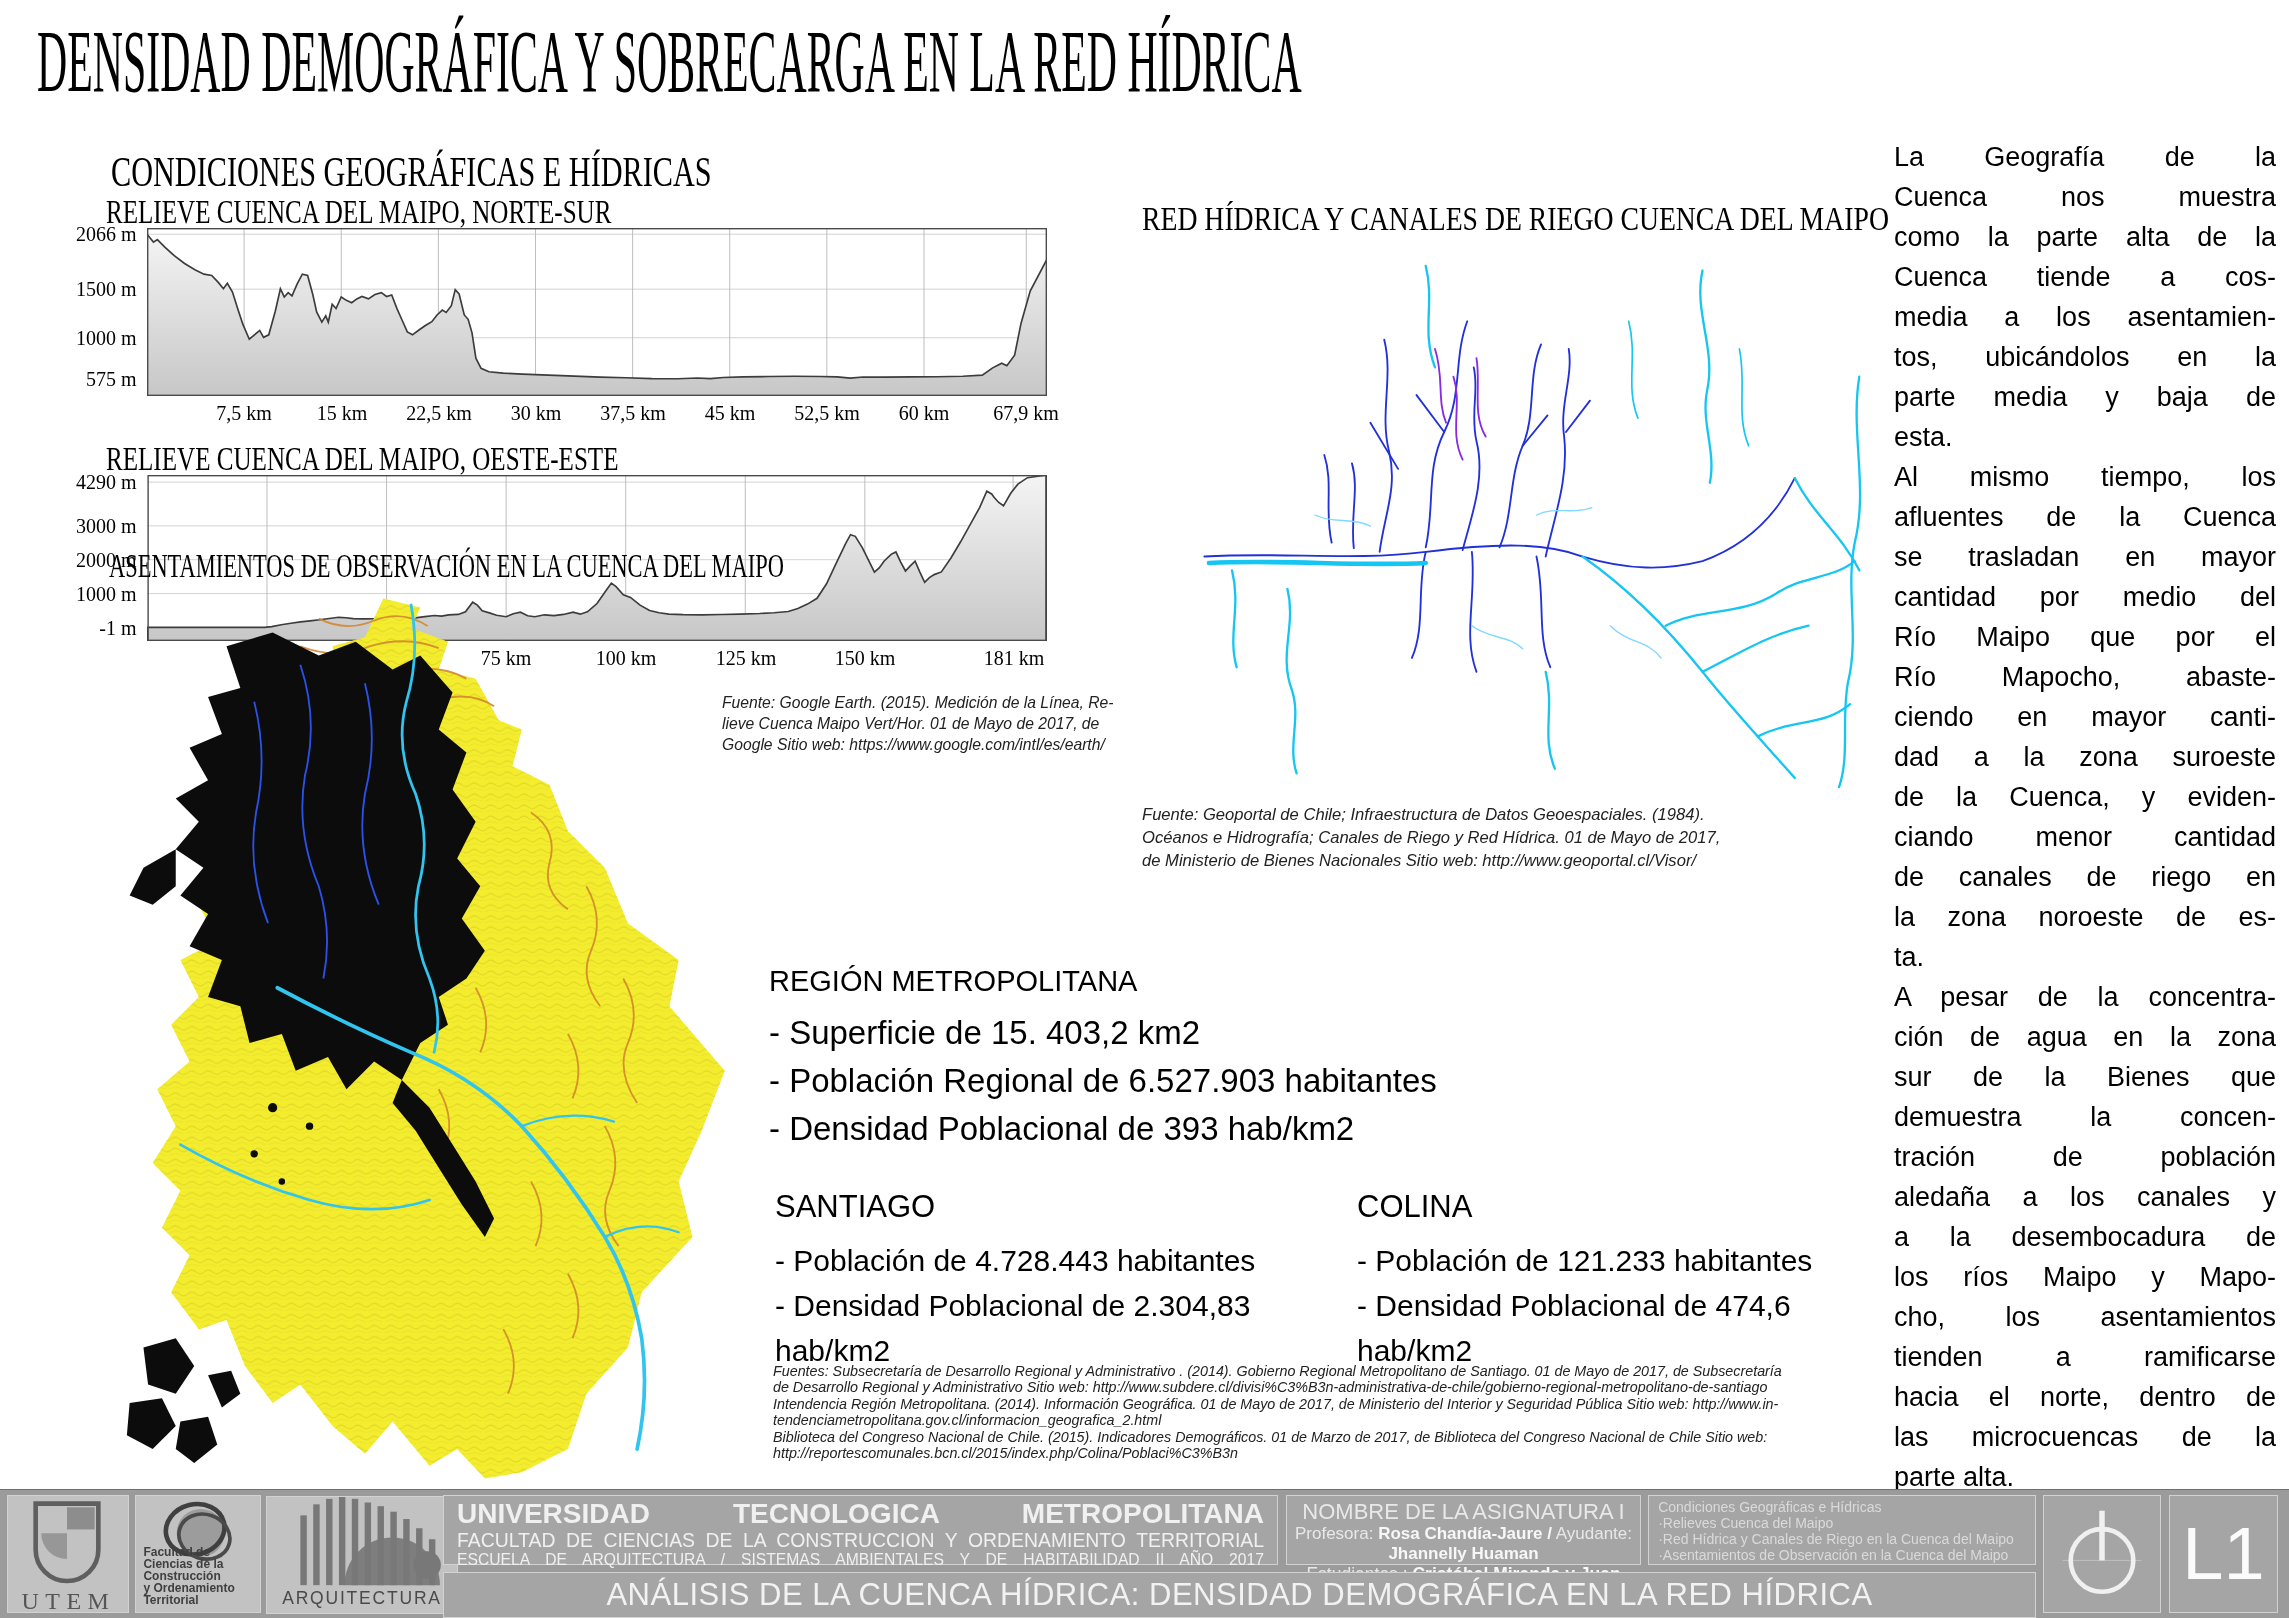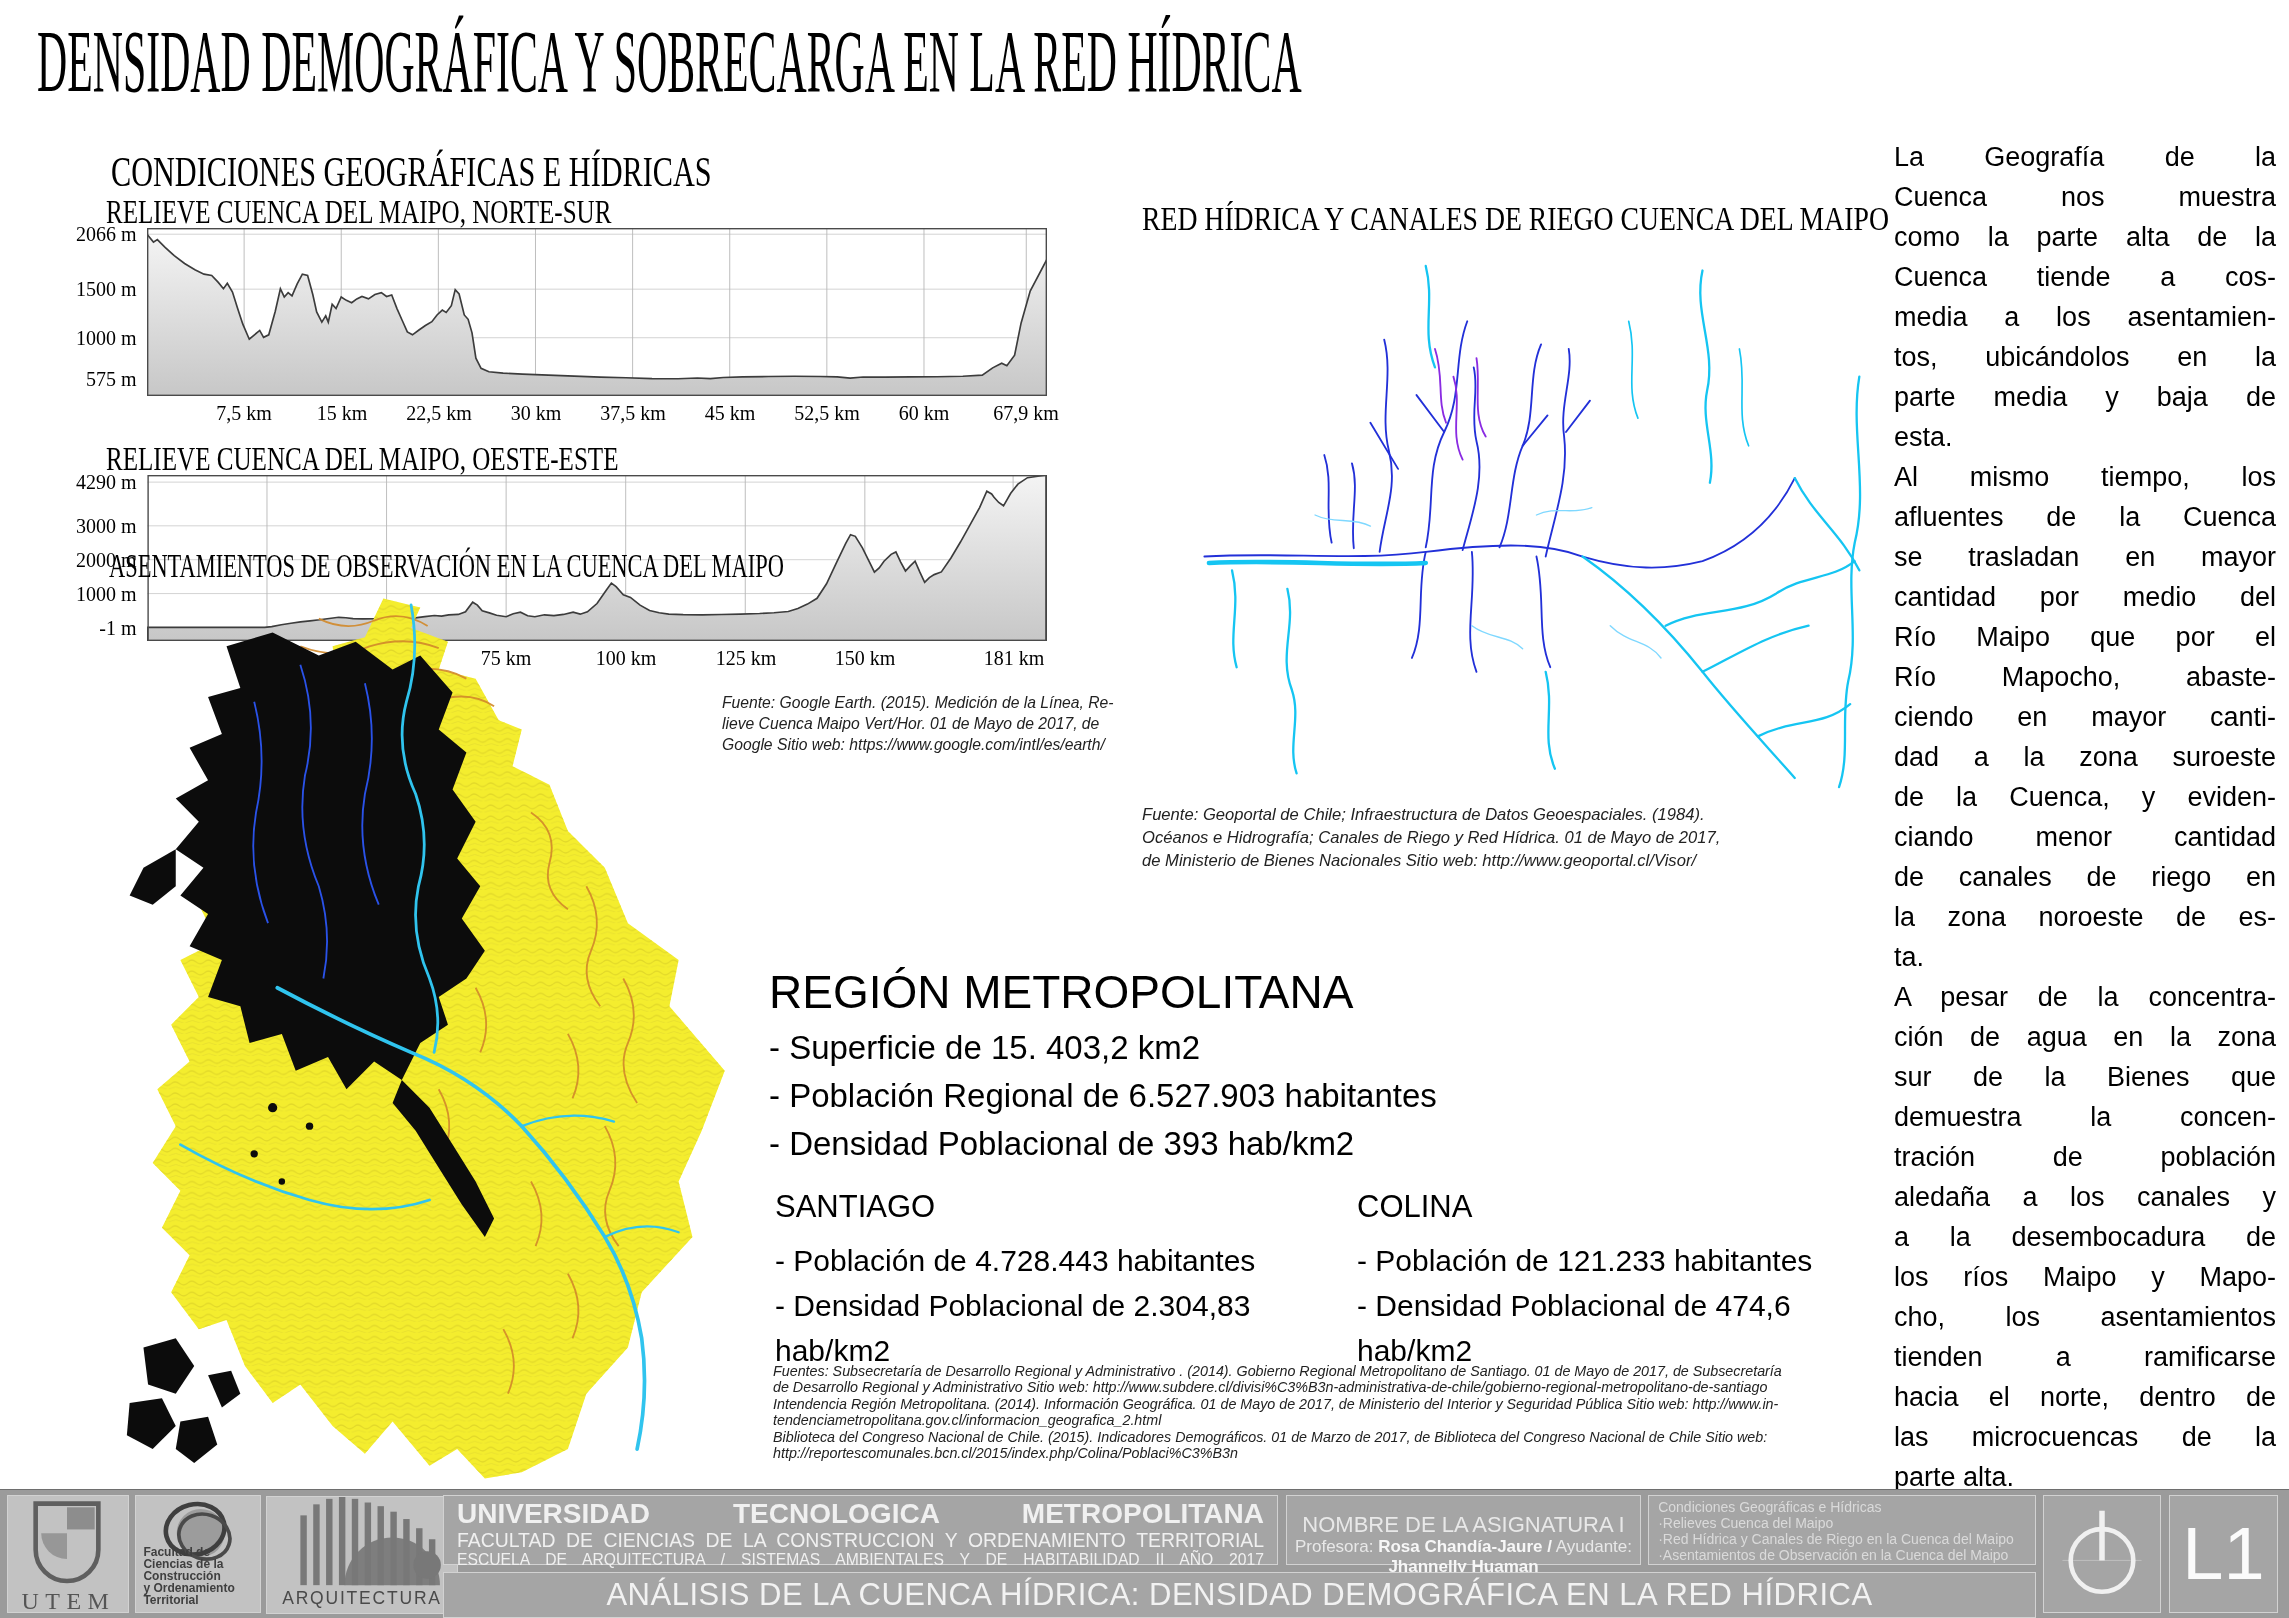--- a/index.html
+++ b/index.html
@@ -20,33 +20,33 @@
   .xlabels{position:absolute;left:0;width:1015px;height:28px;}
   .xtick{position:absolute;width:102px;text-align:center;font-family:"Liberation Serif",serif;font-size:20px;white-space:nowrap;}
   
   .fuente{font-style:italic;color:#222;text-align:justify;}
   .fuente div{text-align:justify;}
   
   .rcol{left:1894px;top:137px;width:382px;font-size:27px;line-height:40px;color:#000;}
   .rc-line{text-align:justify;text-align-last:justify;}
   .rc-line.last{text-align-last:left;}
   
-  .stat-h{font-size:46px;margin-bottom:5px;}
+  .stat-h{font-size:29px;margin-bottom:11px;}
   .stat-item{font-size:33px;line-height:48px;}
   .stat2-h{font-size:31px;margin-bottom:13px;}
   .stat2-item{font-size:30px;line-height:45px;}
   
   .footer{left:0;top:1489px;width:2290px;height:130px;background:#9b9b9b;border-top:0.9px solid #6e6e6e;}
   .fbox{position:absolute;background:#a5a5a5;border:1.8px solid #d2d2d2;box-sizing:border-box;}
   .logobox{background:#c2c2c2;}
   .univ{left:443px;top:4.6px;width:835px;height:70px;padding:4.6px 13px;color:#f0f0f0;}
   .univ .l1{font-size:28px;font-weight:bold;text-align:justify;text-align-last:justify;line-height:28px;}
   .univ .l2{font-size:19.4px;text-align:justify;text-align-last:justify;line-height:22px;margin-top:0.9px;}
   .univ .l3{font-size:15.7px;text-align:justify;text-align-last:justify;line-height:17.5px;}
-  .course{left:1286px;top:4.6px;width:355px;height:70px;text-align:center;color:#e8e8e8;padding-top:17px;}
+  .course{left:1286px;top:4.6px;width:355px;height:70px;text-align:center;color:#e8e8e8;padding-top:4px;}
   .course .t{font-size:22px;line-height:24px;}
   .course .p{font-size:17px;line-height:20px;}
   .course .s{font-size:17.5px;line-height:20px;}
   .course b{color:#f7f7f7;}
   .contents{left:1648px;top:4.6px;width:388px;height:70px;padding:3.7px 9.2px;color:#dadada;}
   .contents div{font-size:14px;line-height:16px;white-space:nowrap;overflow:hidden;}
   .bottombar{left:443px;top:82px;width:1593px;height:46px;display:flex;align-items:center;justify-content:center;
              font-size:31px;color:#f2f2f2;letter-spacing:0.5px;}
   .northbox{left:2043px;top:4.6px;width:118px;height:118px;display:flex;align-items:center;justify-content:center;}
   .l1box{left:2169px;top:4.6px;width:109px;height:118px;display:flex;align-items:center;justify-content:center;

